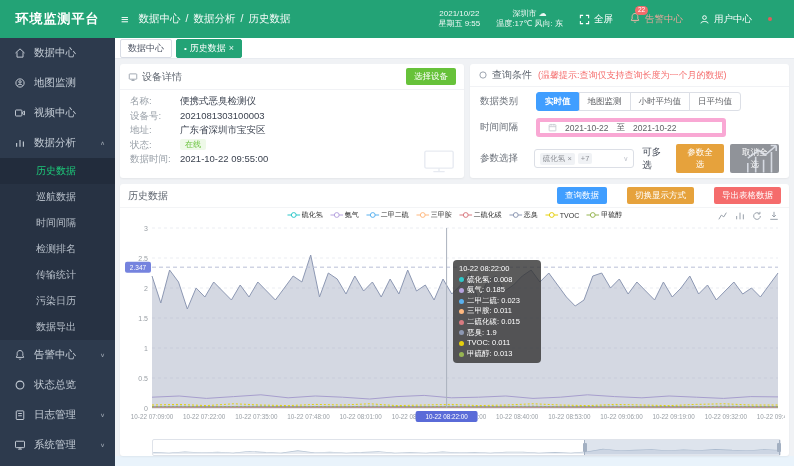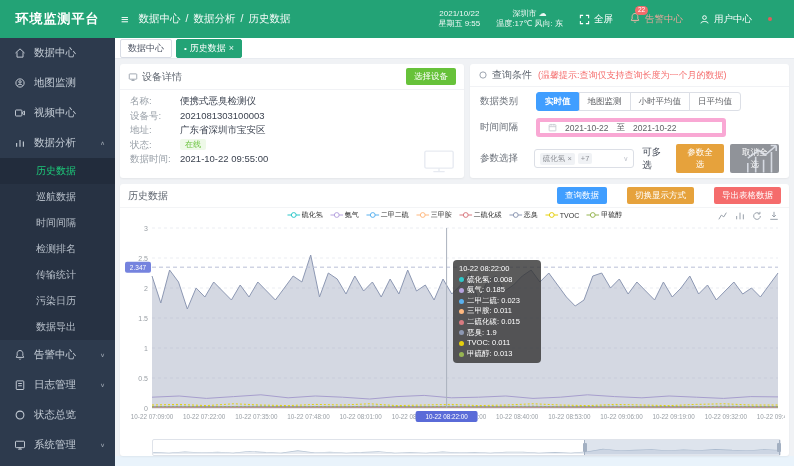--- a/index.html
+++ b/index.html
@@ -216,35 +216,35 @@
           <svg viewBox="0 0 16 16" fill="none" stroke-width="1.3">
             <path d="M8 2c-2.4 0-3.8 1.8-3.8 4.2V9l-1.1 1.6v.6h9.8v-.6L11.8 9V6.2C11.8 3.8 10.4 2 8 2Z"></path>
             <path d="M6.8 13a1.3 1.3 0 0 0 2.4 0"></path>
           </svg>
         </span>
         <span class="side-label">告警中心</span>
         <span class="side-chevron">∨</span>
       </div>
       <div class="side-item">
         <span class="side-icon">
+          <svg viewBox="0 0 16 16" fill="none" stroke-width="1.4">
+            <circle cx="8" cy="8" r="5.2"></circle>
+          </svg>
+        </span>
+        <span class="side-label">状态总览</span>
+      </div>
+      <div class="side-item">
+        <span class="side-icon">
           <svg viewBox="0 0 16 16" fill="none" stroke-width="1.3">
             <rect x="3" y="2.5" width="10" height="11.5" rx="1"></rect>
             <path d="M5.5 6h5M5.5 9h5"></path>
           </svg>
         </span>
         <span class="side-label">日志管理</span>
         <span class="side-chevron">∨</span>
-      </div>
-      <div class="side-item">
-        <span class="side-icon">
-          <svg viewBox="0 0 16 16" fill="none" stroke-width="1.4">
-            <circle cx="8" cy="8" r="5.2"></circle>
-          </svg>
-        </span>
-        <span class="side-label">状态总览</span>
       </div>
       <div class="side-item">
         <span class="side-icon">
           <svg viewBox="0 0 16 16" fill="none" stroke-width="1.3">
             <rect x="2" y="3" width="12" height="8.5" rx="1"></rect>
             <path d="M8 11.5v2M5.5 13.5h5"></path>
           </svg>
         </span>
         <span class="side-label">系统管理</span>
         <span class="side-chevron">∨</span>

